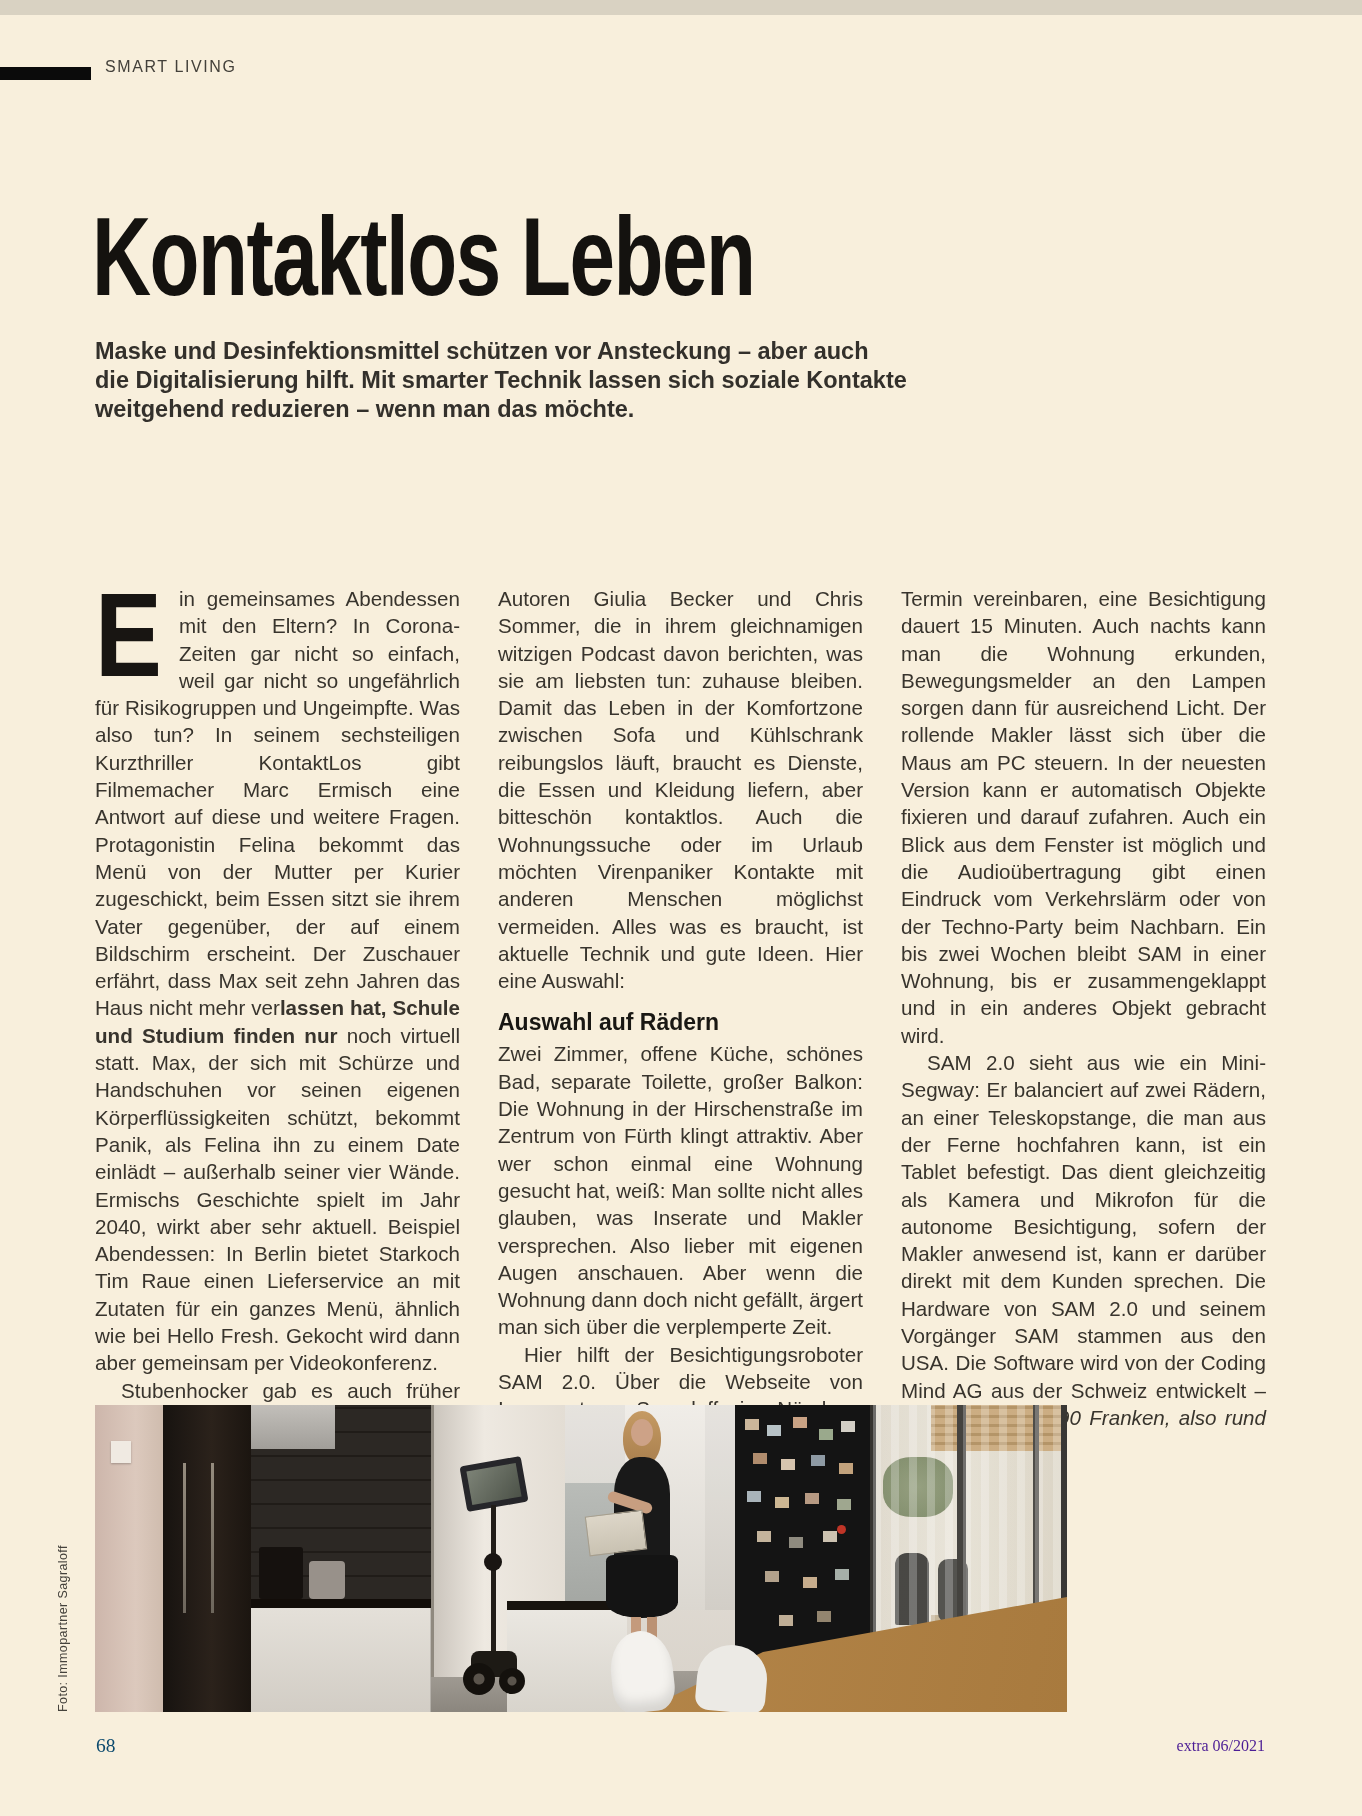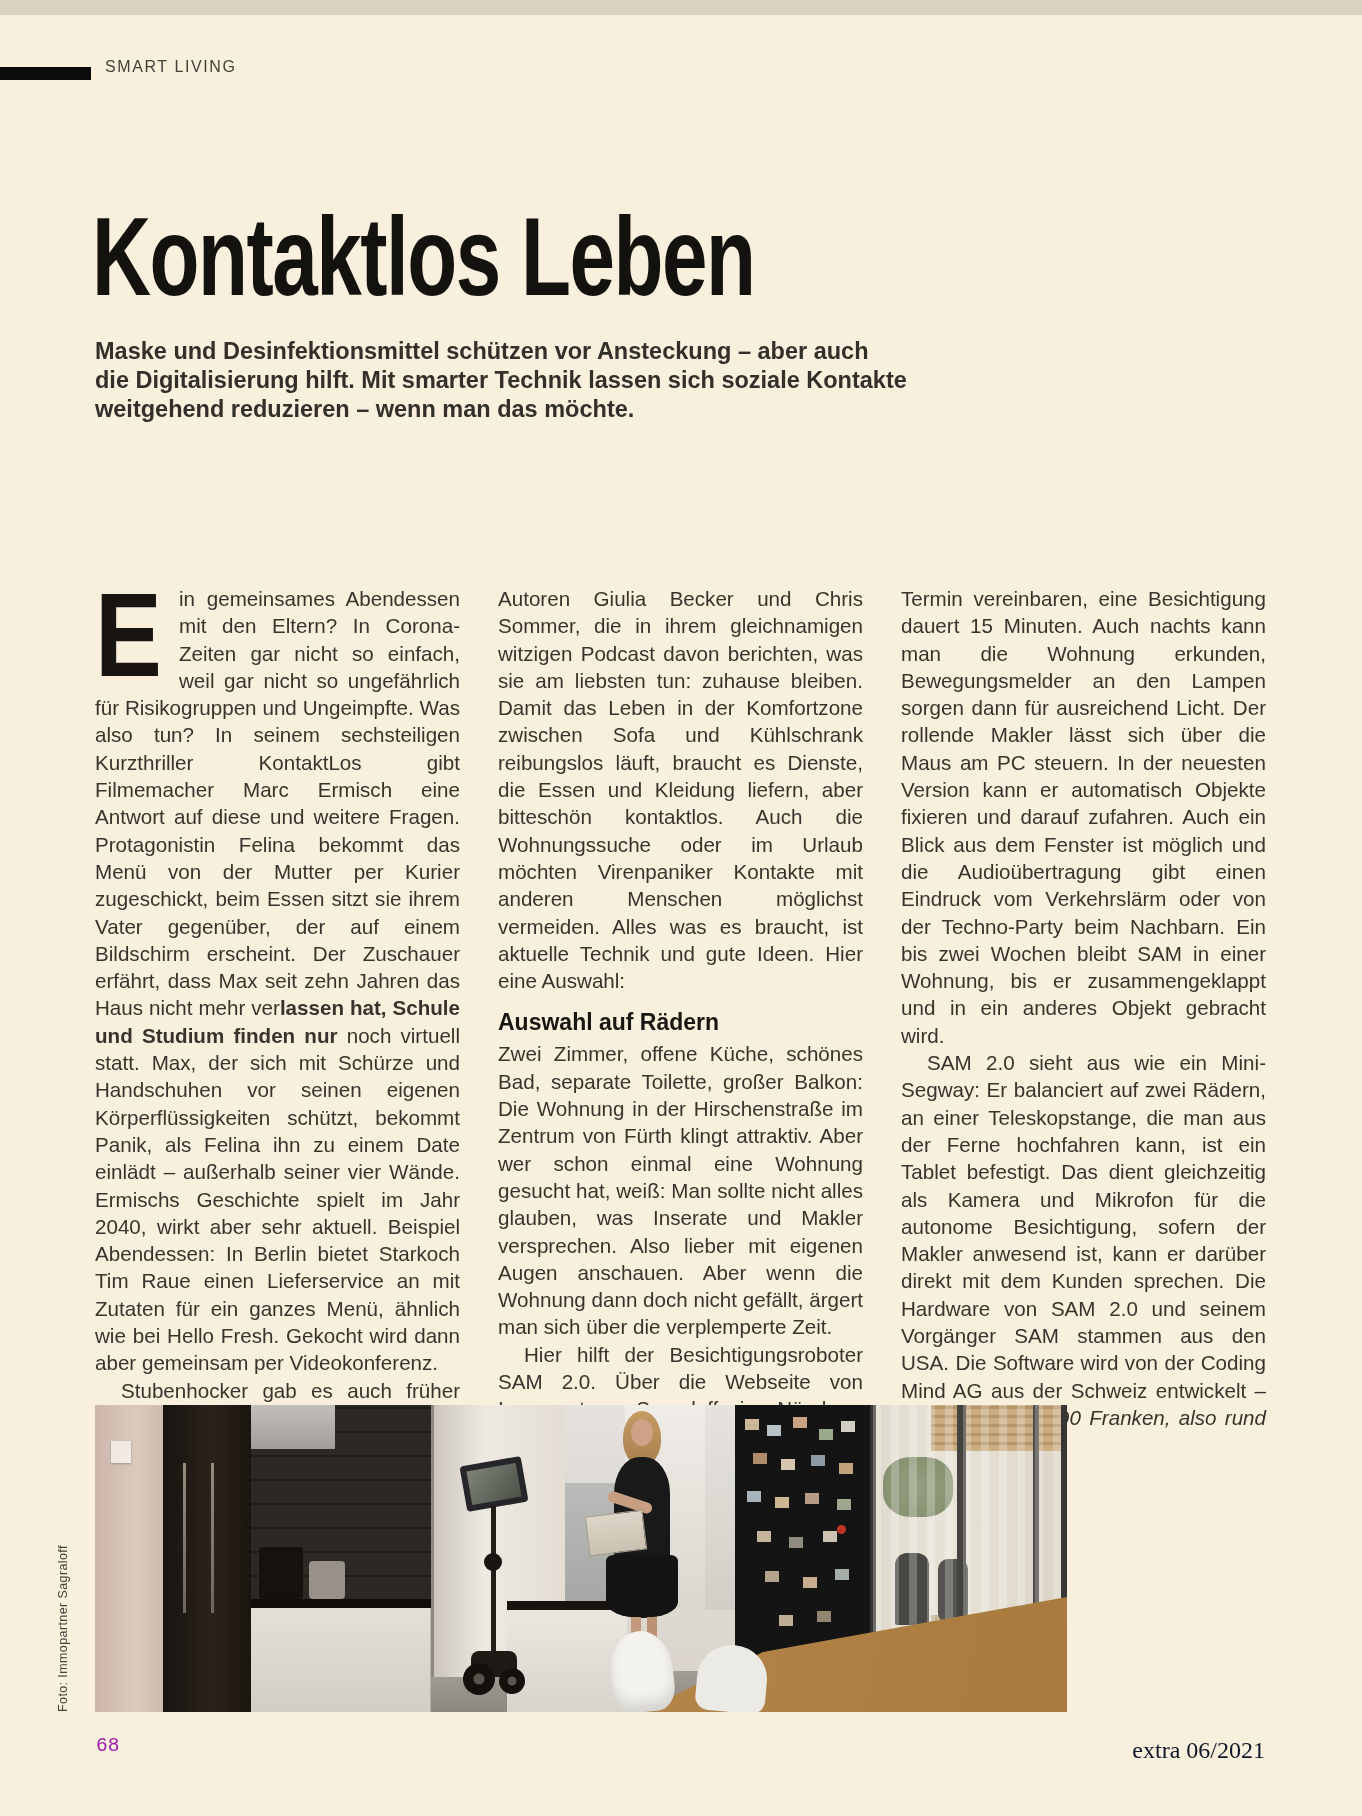--- a/index.html
+++ b/index.html
@@ -136,25 +136,25 @@
   .ph-wchair{left:516px;top:226px;width:62px;height:81px;background:#f4f2ee;border-radius:50% 50% 30% 30%;box-shadow:inset 0 -10px 12px rgba(0,0,0,.12);transform:rotate(-6deg);}
   .ph-wchair2{left:602px;top:240px;width:70px;height:67px;background:#eceae5;border-radius:50% 50% 20% 20%;transform:rotate(5deg);}
   
   .caption{
     position:absolute;left:1103px;top:1470px;width:180px;
     font-size:19.5px;font-weight:bold;line-height:27px;
     color:#8d6b50;white-space:pre-line;
   }
   .pageno{
     position:absolute;left:96px;top:1720px;
-    font-family:Liberation Mono, monospace;font-size:19.5px;color:#a21caf;
+    font-family:Liberation Serif, serif;font-size:19.5px;color:#0c4a6e;
   }
   .issue{
     position:absolute;right:97px;top:1722px;
-    font-family:"Liberation Serif",serif;font-size:24px;color:#0f172a;
+    font-family:"Liberation Serif",serif;font-size:16px;color:#4c1d95;
   }
 </style>
 </head>
 <body>
 
 <div id="page">
 
   <div class="kicker-bar"></div>
   <div class="kicker">SMART LIVING</div>
 

